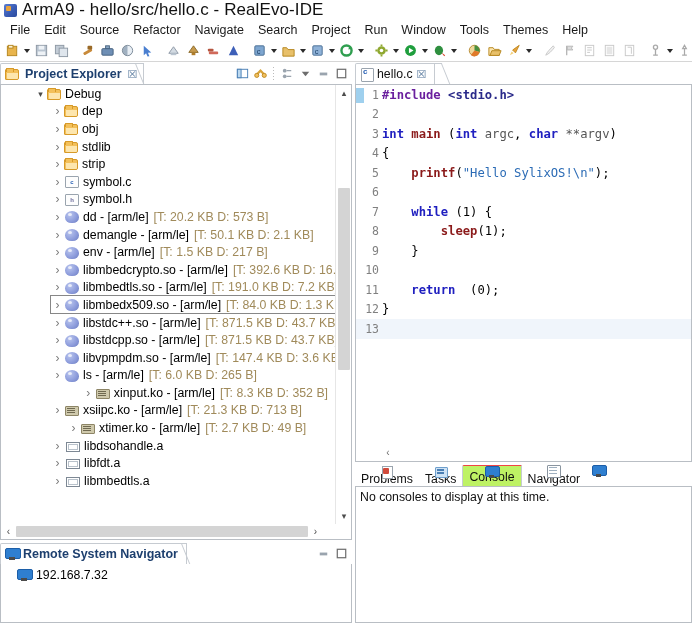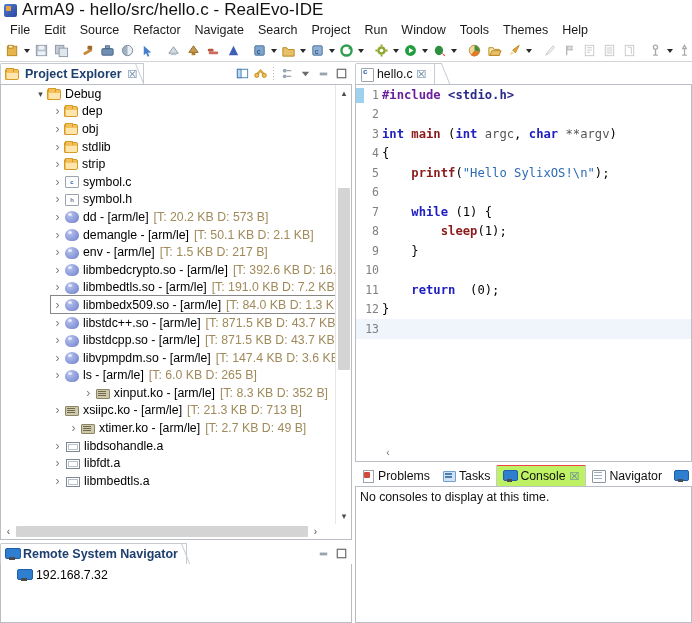--- a/index.html
+++ b/index.html
@@ -229,21 +229,21 @@
   }
   .ed-hscroll { position:absolute; left:0; right:0; bottom:0; height:18px;
                 display:flex; align-items:center; }
   .ed-hs-arrow { width:16px; height:16px; display:flex; align-items:center;
                  justify-content:center; font-size:10px; color:#6d6d6d; margin-left:24px;}
 
   .console-view { position:absolute; left:0; right:0; bottom:0; height:158px; }
   .con-tabbar { height:21px; position:relative; display:flex; align-items:flex-end; }
   .con-tab {
     height:21px; display:flex; align-items:center; gap:4px; padding:0 6px;
-    font-size:12.3px; color:#111; white-space:nowrap;
+    font-size:12.3px; color:#111; white-space:nowrap;flex-direction:column;
   }
   .con-tab.active {
     border-top:1px solid #ef4444; border-left:1px solid #c6cbd1; border-right:1px solid #c6cbd1;
     border-top-left-radius:2px; background:#bef264; font-weight:normal;
   }
   .con-tab .close-x { font-size:11px; color:#56789c; }
   .con-body { position:absolute; left:0; right:0; top:21px; bottom:0;
               border:1px solid #b9bec4; background:#fff; }
   .con-text { padding:3px 4px; font-size:12.3px; color:#111; }
 

